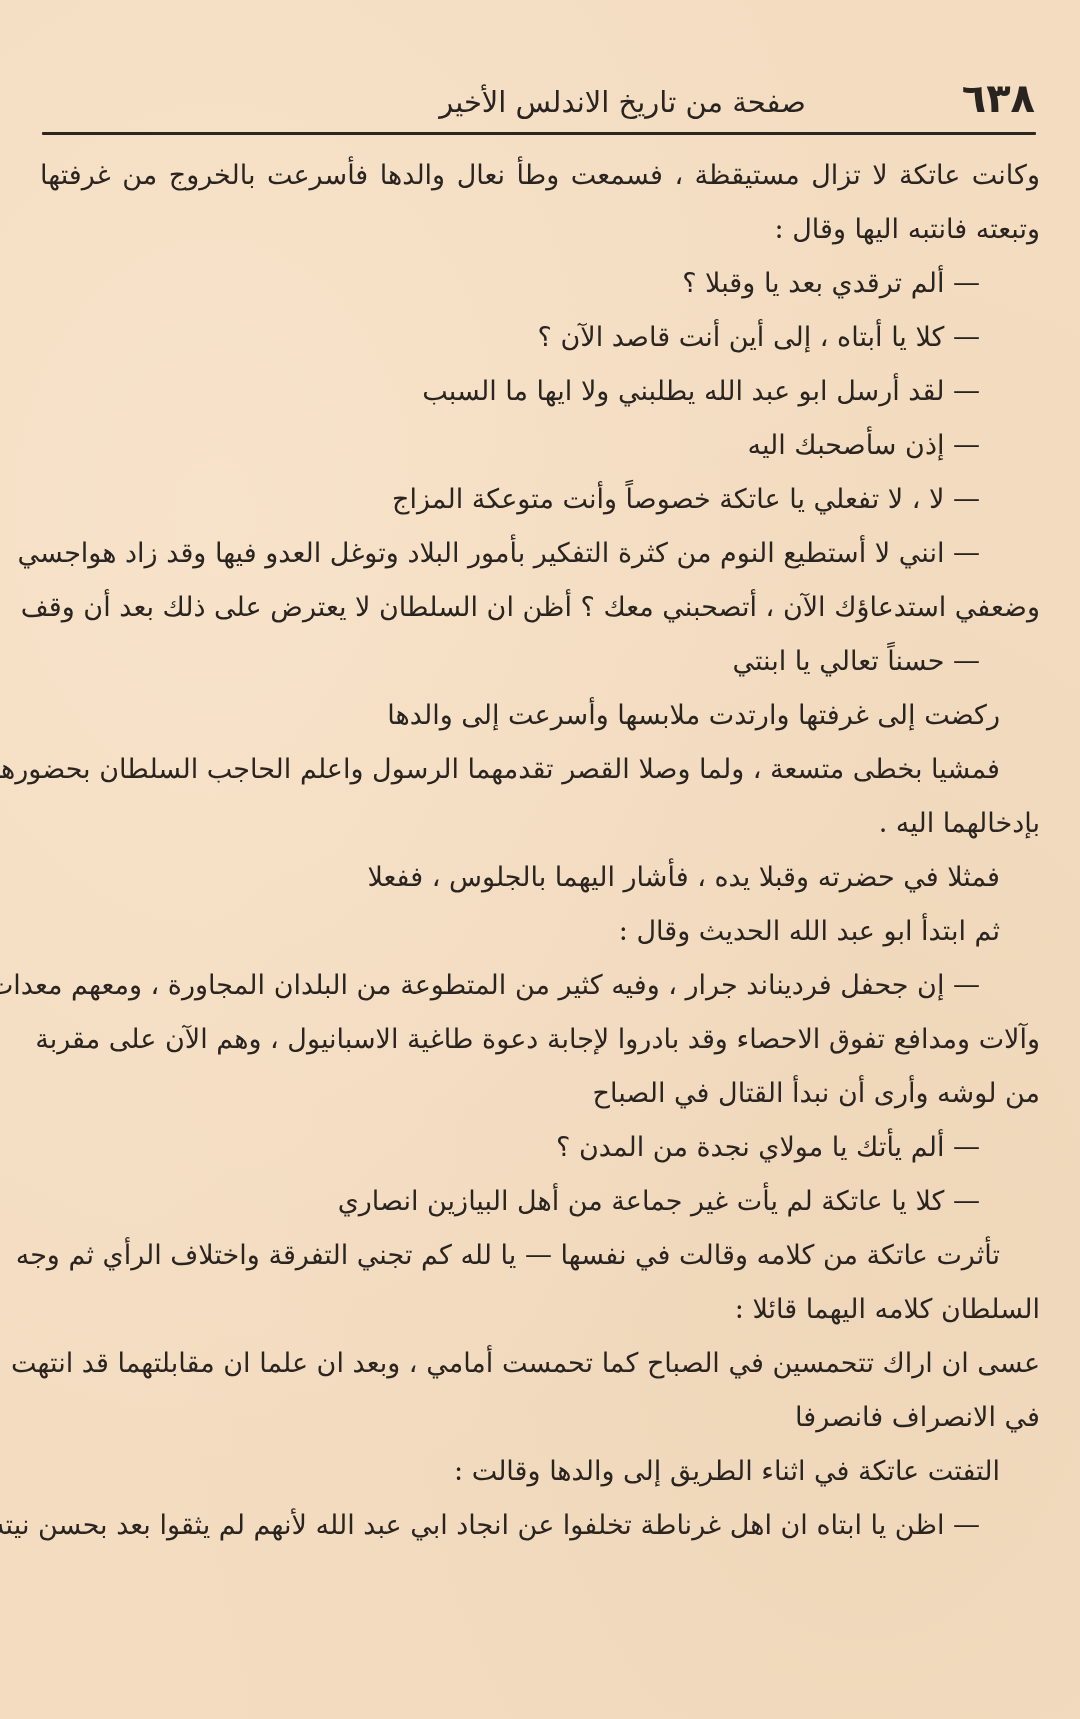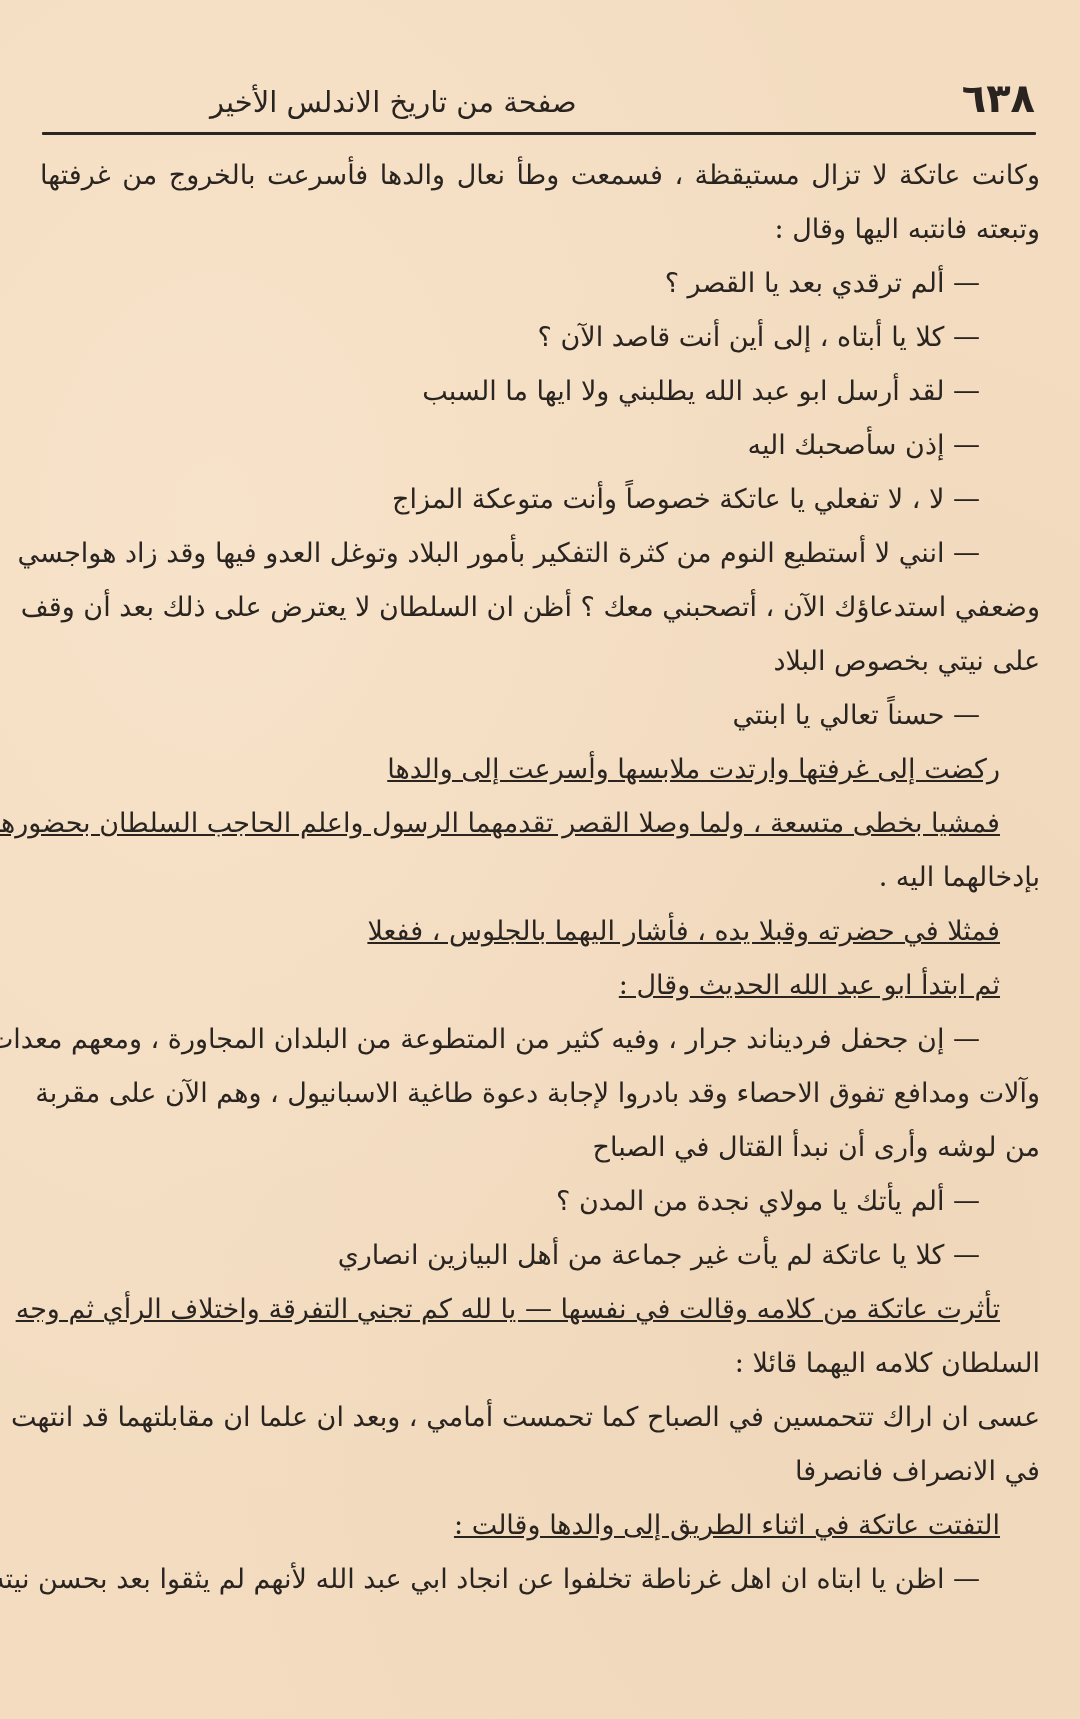--- a/index.html
+++ b/index.html
@@ -41,21 +41,21 @@
       font-weight: bold;
       color: #2a2420;
       line-height: 40px;
       margin-left: 32px;
     }
     .running-title {
       position: absolute;
       left: 0;
       right: 0;
       top: 14px;
-      text-align: left;
+      text-align: center;
       font-size: 29px;
       line-height: 36px;
       padding-left: 170px;
       box-sizing: border-box;
     }
     .rule {
       position: absolute;
       top: 132px;
       left: 42px;
       width: 994px;
@@ -76,47 +76,45 @@
       height: 54px;
       white-space: nowrap;
       overflow: visible;
     }
     .line.justify {
       text-align: justify;
       text-align-last: justify;
     }
     .line.indent {
       padding-right: 40px;
-      text-decoration: underline;
     }
     .line.dialog {
       padding-right: 60px;
     }
   </style>
 </head>
 <body>
 
 <div class="page">
   <div class="header">
     <span class="page-number">٦٣٨</span>
     <div class="running-title">صفحة من تاريخ الاندلس الأخير</div>
   </div>
   <div class="rule"></div>
 
   <div class="body-text">
     <div class="line justify">وكانت عاتكة لا تزال مستيقظة ، فسمعت وطأ نعال والدها فأسرعت بالخروج من غرفتها</div>
     <div class="line">وتبعته فانتبه اليها وقال :</div>
-    <div class="line dialog">— ألم ترقدي بعد يا القصر ؟</div>
+    <div class="line dialog">— ألم ترقدي بعد يا وقبلا ؟</div>
     <div class="line dialog">— كلا يا أبتاه ، إلى أين أنت قاصد الآن ؟</div>
     <div class="line dialog">— لقد أرسل ابو عبد الله يطلبني ولا ايها ما السبب</div>
     <div class="line dialog">— إذن سأصحبك اليه</div>
     <div class="line dialog">— لا ، لا تفعلي يا عاتكة خصوصاً وأنت متوعكة المزاج</div>
     <div class="line justify dialog">— انني لا أستطيع النوم من كثرة التفكير بأمور البلاد وتوغل العدو فيها وقد زاد هواجسي</div>
     <div class="line justify">وضعفي استدعاؤك الآن ، أتصحبني معك ؟ أظن ان السلطان لا يعترض على ذلك بعد أن وقف</div>
-    <div class="line">على نيتي بخصوص البلاد</div>
     <div class="line dialog">— حسناً تعالي يا ابنتي</div>
     <div class="line indent">ركضت إلى غرفتها وارتدت ملابسها وأسرعت إلى والدها</div>
     <div class="line justify indent">فمشيا بخطى متسعة ، ولما وصلا القصر تقدمهما الرسول واعلم الحاجب السلطان بحضورهما ، فأمر</div>
     <div class="line">بإدخالهما اليه .</div>
     <div class="line indent">فمثلا في حضرته وقبلا يده ، فأشار اليهما بالجلوس ، ففعلا</div>
     <div class="line indent">ثم ابتدأ ابو عبد الله الحديث وقال :</div>
     <div class="line justify dialog">— إن جحفل فردیناند جرار ، وفيه كثير من المتطوعة من البلدان المجاورة ، ومعهم معدات</div>
     <div class="line justify">وآلات ومدافع تفوق الاحصاء وقد بادروا لإجابة دعوة طاغية الاسبانيول ، وهم الآن على مقربة</div>
     <div class="line">من لوشه وأرى أن نبدأ القتال في الصباح</div>
     <div class="line dialog">— ألم يأتك يا مولاي نجدة من المدن ؟</div>

